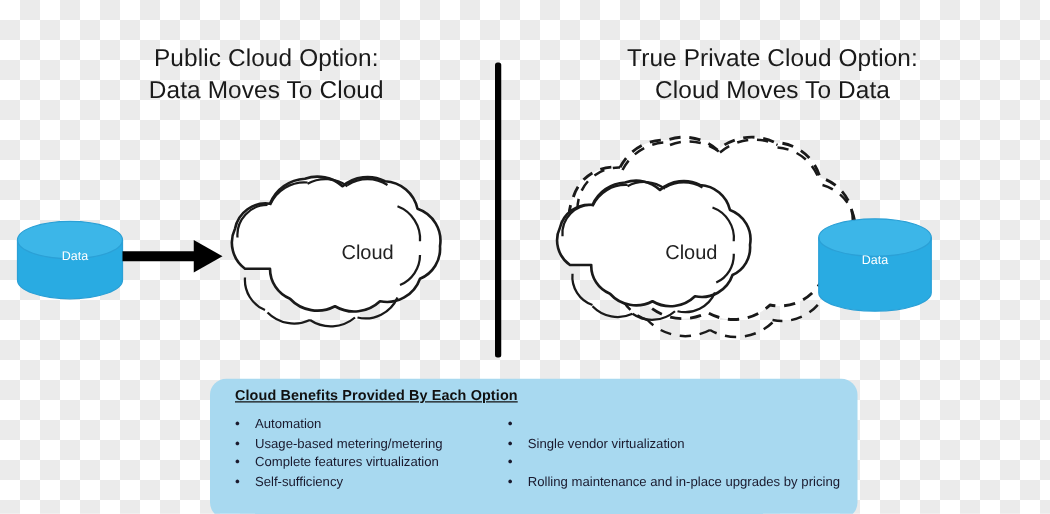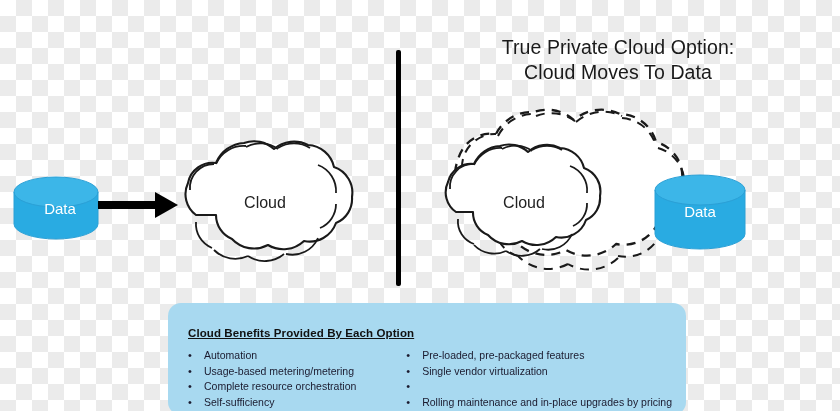--- a/index.html
+++ b/index.html
@@ -53,30 +53,30 @@
     top: 0;
     width: 840px;
     height: 411px;
   }
 
   .cloud-label {
     position: absolute;
     color: #222222;
     font-size: 16px;
     font-family: "Liberation Sans", sans-serif;
-    text-align: center;
+    text-align: right;
     white-space: nowrap;
   }
   #cloud-label-left  { left: 215px; top: 194px; width: 100px; }
   #cloud-label-right { left: 474px; top: 194px; width: 100px; }
 
   .cyl-label {
     position: absolute;
     color: #ffffff;
-    font-size: 15px;
+    font-size: 10px;
     font-family: "Liberation Sans", sans-serif;
     text-align: center;
     white-space: nowrap;
   }
   #cyl-label-left  { left: 20px;  top: 200px; width: 80px; }
   #cyl-label-right { left: 660px; top: 203px; width: 80px; }
 
   #benefits-box {
     position: absolute;
     left: 168px;
@@ -87,21 +87,21 @@
     border-radius: 13px;
     box-sizing: border-box;
     padding: 8px 14px 0 14px;
   }
   #benefits-heading {
     font-size: 11.5px;
     font-weight: bold;
     color: #111111;
     text-decoration: underline;
     letter-spacing: 0.1px;
-    margin: 16px 0 9px 6px;
+    margin: 0 0 9px 6px;
     font-family: "Liberation Sans", sans-serif;
   }
   #benefits-columns {
     display: flex;
     gap: 0px;
   }
   .benefits-col {
     list-style: none;
     margin: 0;
     padding: 0;
@@ -125,20 +125,22 @@
     box-sizing: border-box;
     color: #1a1a2e;
     font-size: 11px;
   }
 </style>
 </head>
 <body>
 
 <div id="stage">
 
+  <div class="title" id="title-left">Public Cloud Option:
+Data Moves To Cloud</div>
 
   <div class="title" id="title-right">True Private Cloud Option:
 Cloud Moves To Data</div>
 
   <div id="divider"></div>
 
   <svg class="svg-layer" viewBox="0 0 840 411">
 
     <g>
       <path d="M14,192 L14,224 A42,15 0 0 0 98,224 L98,192 Z" fill="#29abe2"></path>
@@ -261,31 +263,30 @@
           <li class="benefit-item">
             <span class="benefit-bullet">•</span>
             <span>Automation</span>
           </li>
           <li class="benefit-item">
             <span class="benefit-bullet">•</span>
             <span>Usage-based metering/metering</span>
           </li>
           <li class="benefit-item">
             <span class="benefit-bullet">•</span>
-            <span>Complete resource orchestration</span>
+            <span>Complete features virtualization</span>
           </li>
           <li class="benefit-item">
             <span class="benefit-bullet">•</span>
             <span>Self-sufficiency</span>
           </li>
         </ul>
       <ul class="benefits-col" id="benefits-col-right">
           <li class="benefit-item">
             <span class="benefit-bullet">•</span>
-            <span>Pre-loaded, pre-packaged features</span>
           </li>
           <li class="benefit-item">
             <span class="benefit-bullet">•</span>
             <span>Single vendor virtualization</span>
           </li>
           <li class="benefit-item">
             <span class="benefit-bullet">•</span>
           </li>
           <li class="benefit-item">
             <span class="benefit-bullet">•</span>

